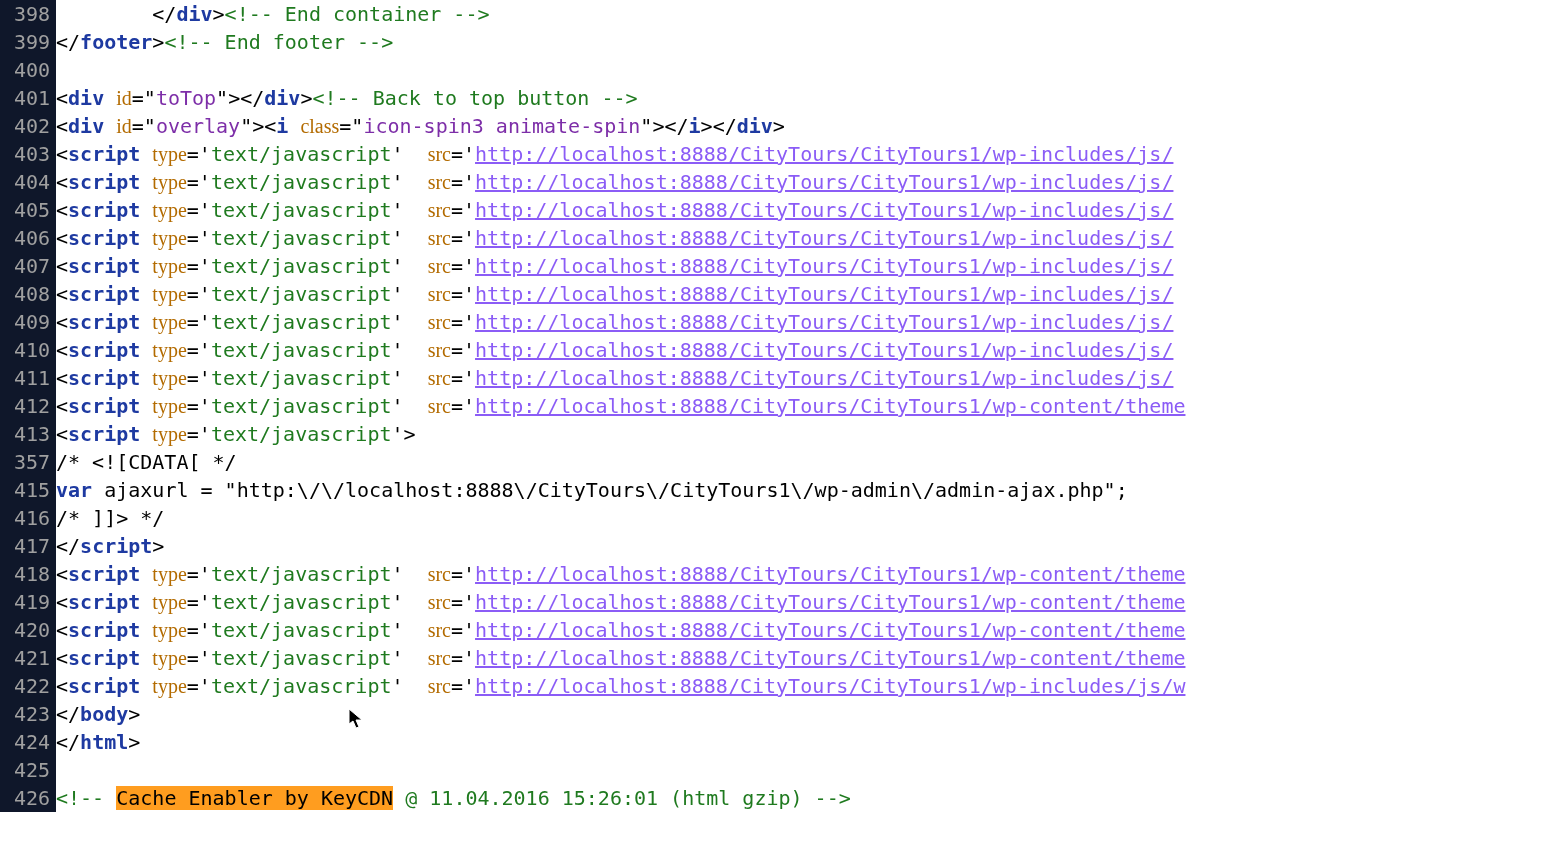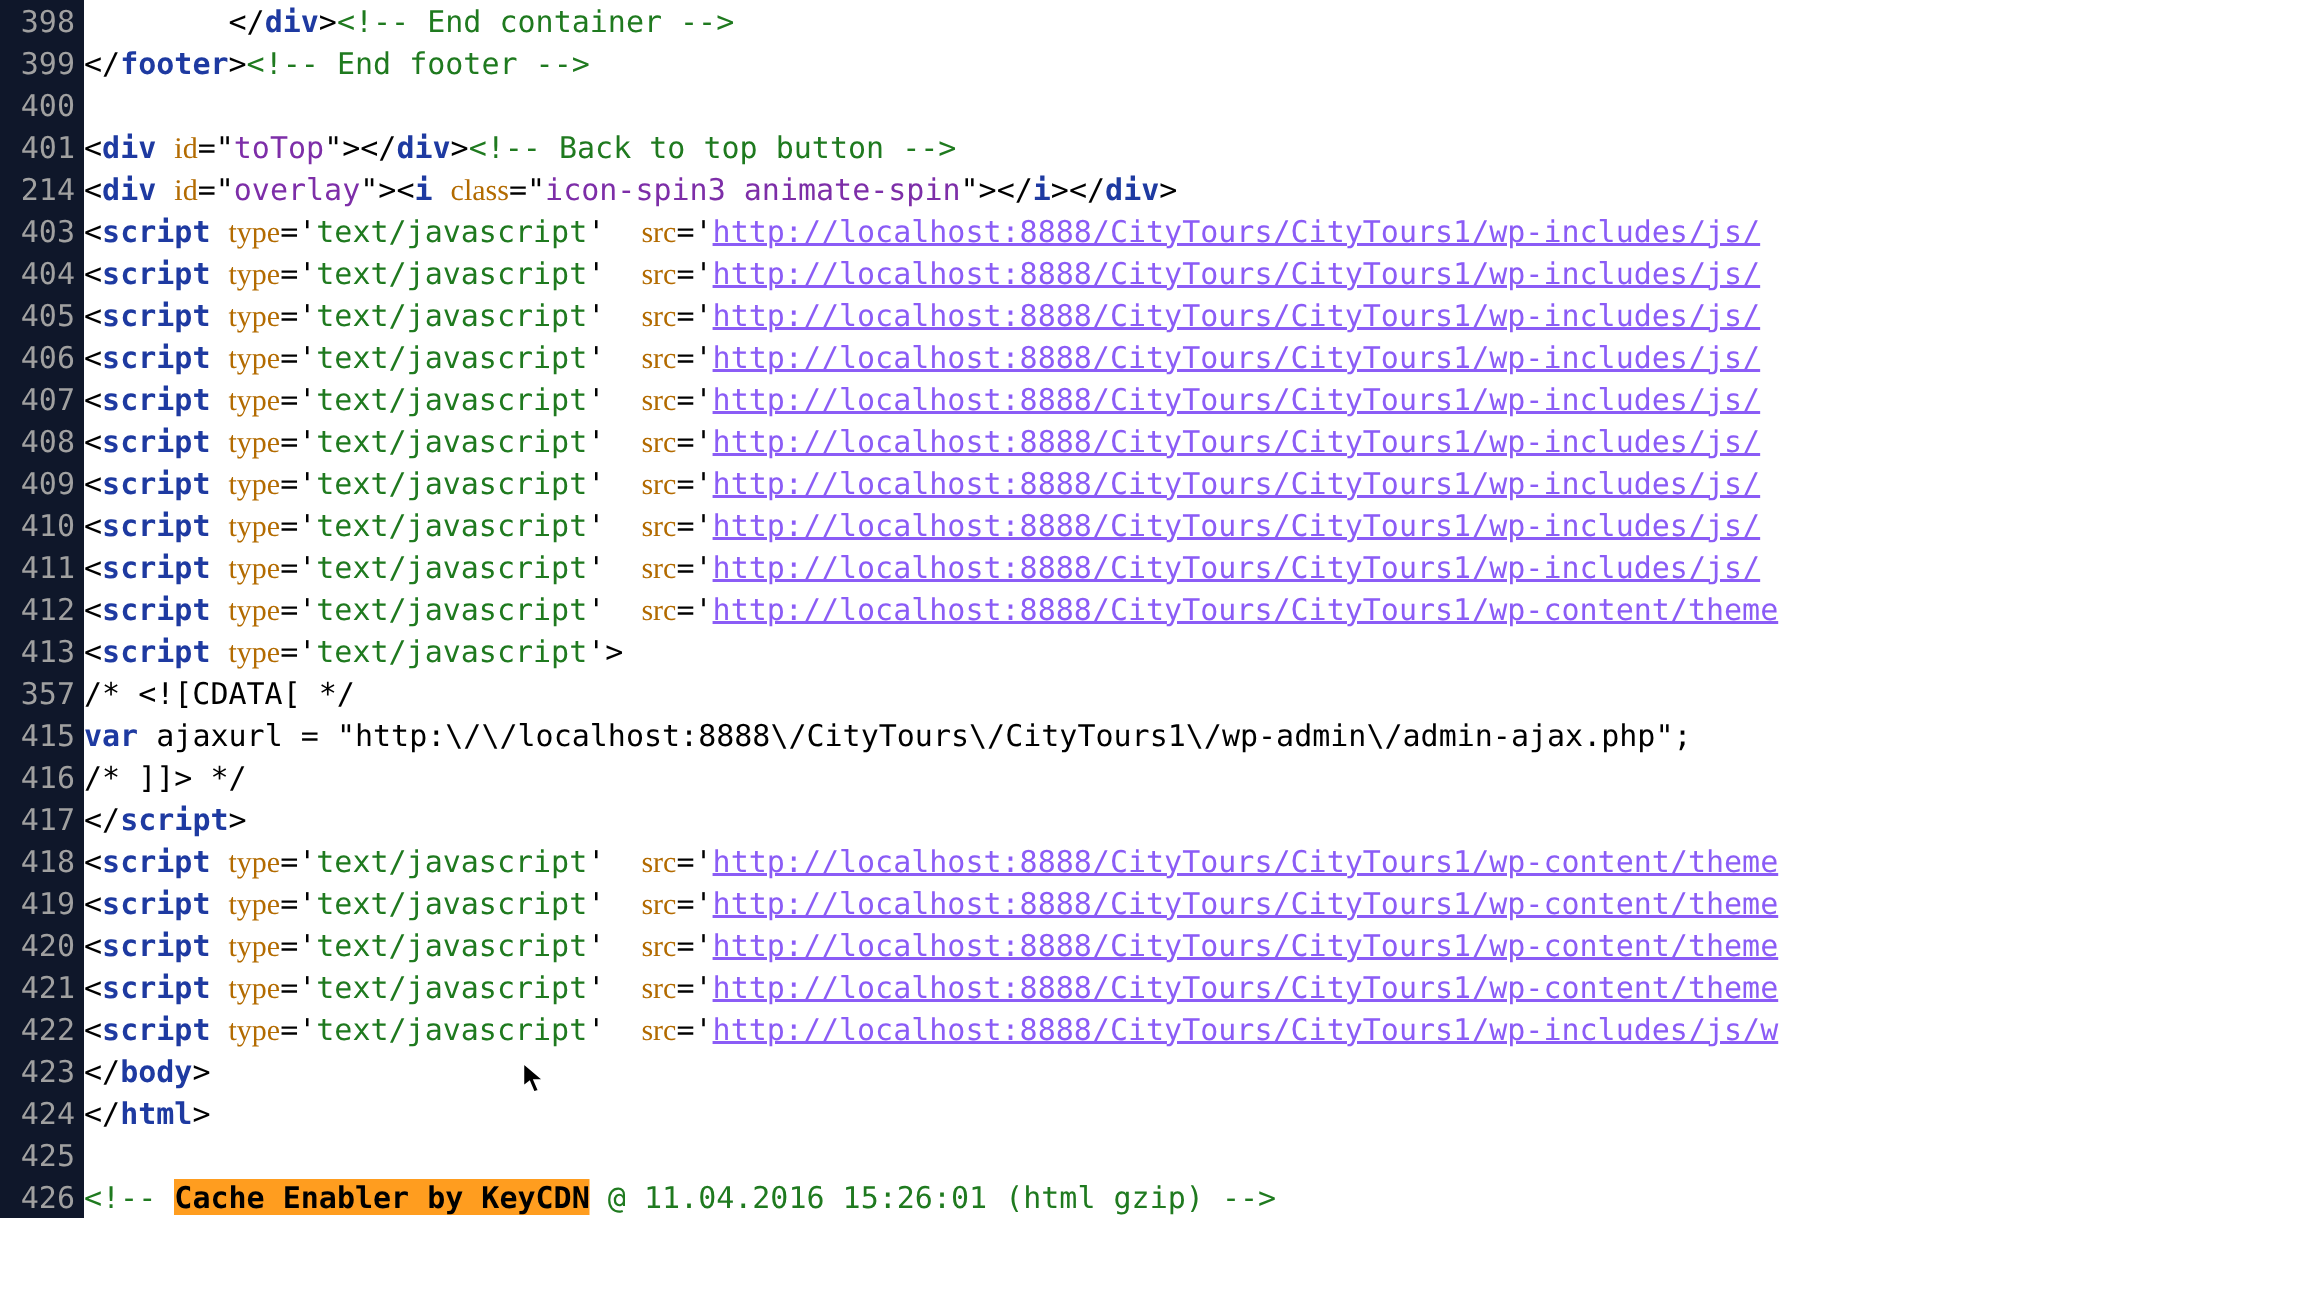--- a/index.html
+++ b/index.html
@@ -40,39 +40,39 @@
   
   .punct   { color: #000000; }     
   .tag     { color: #1e3aa1; font-weight: 600; } 
   .attr    { color: #b36b00; font-family: Liberation Serif, serif; }     
   .strD    { color: #7d2ea8; }     
   .strS    { color: #1f7a1f; }     
   .link    { color: #8b5cf6; text-decoration: underline; } 
   .comment { color: #1f7a1f; }     
   .kw      { color: #1e3aa1; font-weight: 600; } 
   .ident   { color: #000000; }
-  .hl      { background: #ff9d1f; color: #000000; font-weight: 700; }
+  .hl      { background: #ff9d1f; color: #000000; font-weight: 400; }
   .cursor {
     position: absolute;
     width: 18px;
     height: 22px;
     pointer-events: none;
   }
   .cursor svg { display: block; }
 </style>
 </head>
 <body>
 
 <div class="editor">
   <div class="gutter">
       <div>398</div>
       <div>399</div>
       <div>400</div>
       <div>401</div>
-      <div>214</div>
+      <div>402</div>
       <div>403</div>
       <div>404</div>
       <div>405</div>
       <div>406</div>
       <div>407</div>
       <div>408</div>
       <div>409</div>
       <div>410</div>
       <div>411</div>
       <div>412</div>

